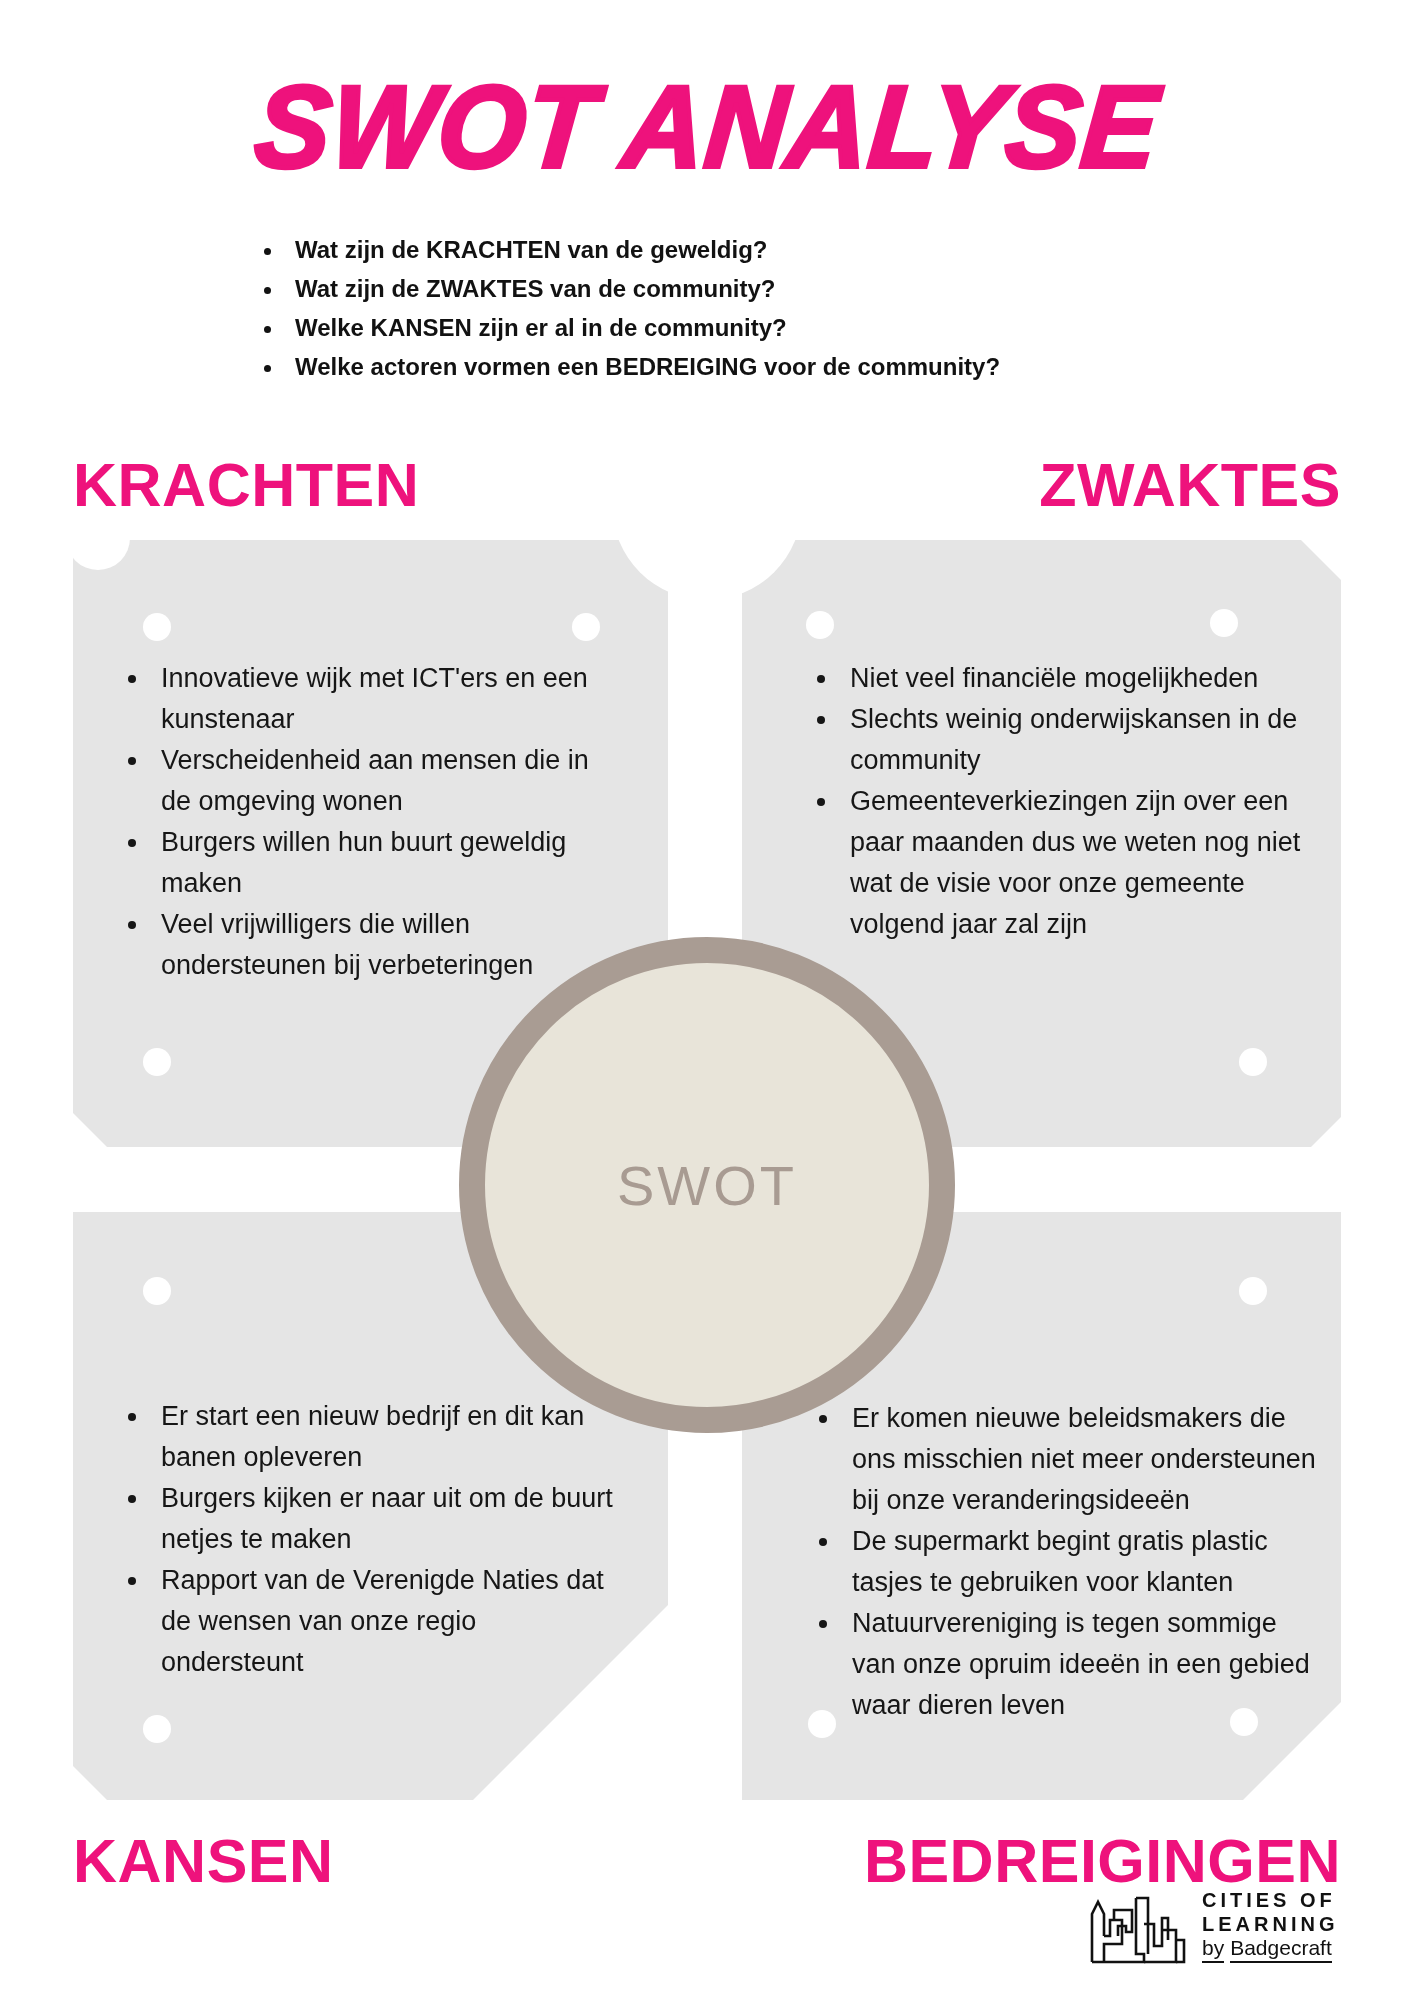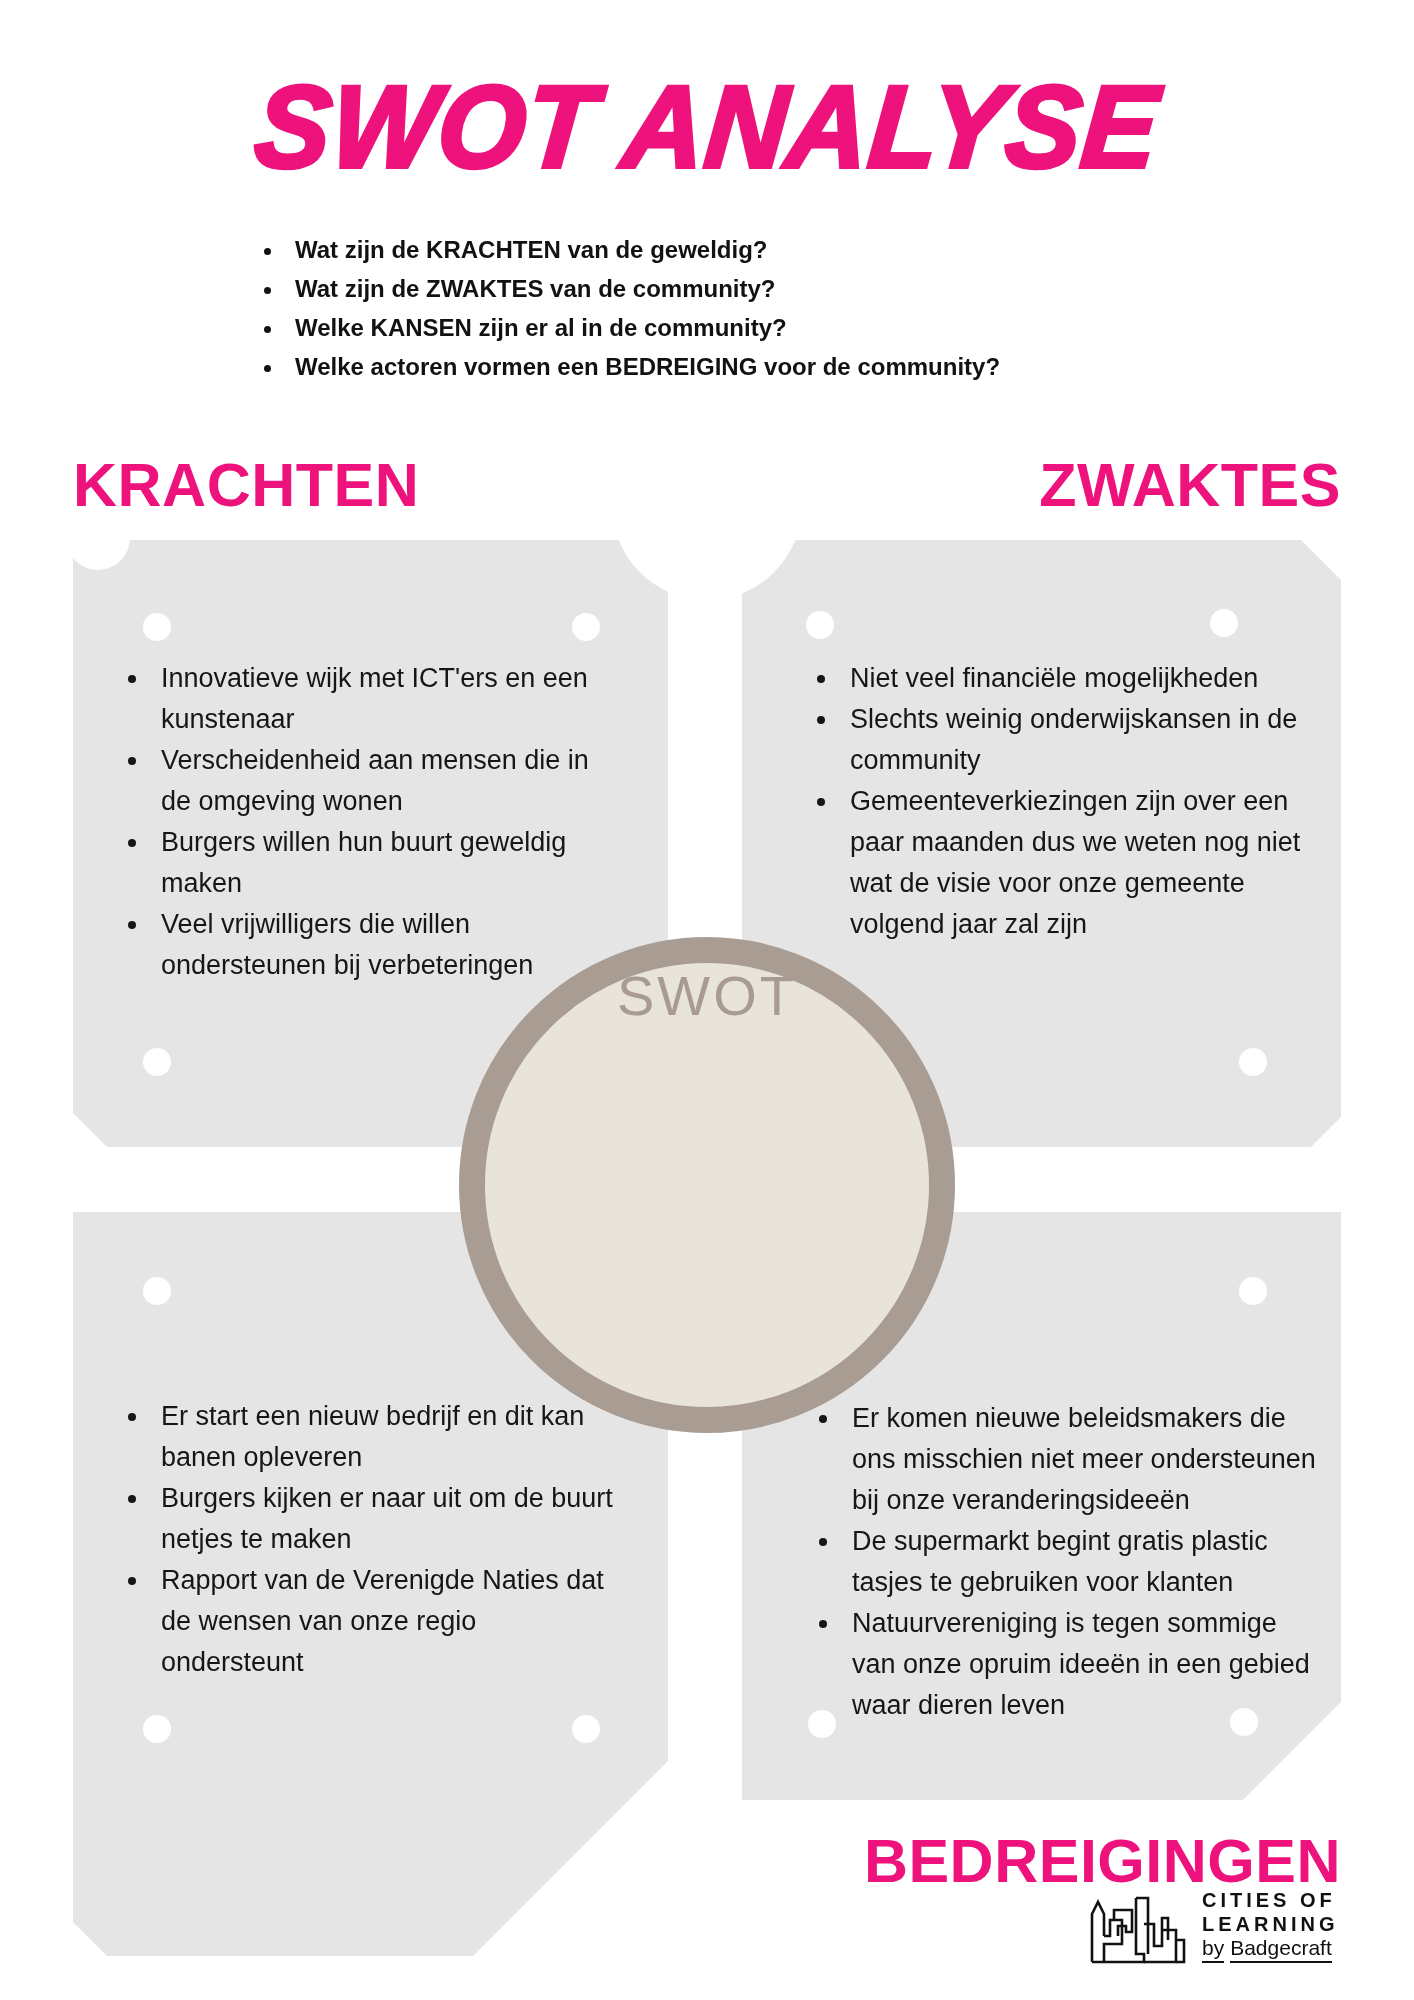--- a/index.html
+++ b/index.html
@@ -48,21 +48,21 @@
   .panel { position:absolute; background:#e5e5e5; z-index:1; }
   .panel-strengths {
     left:73px; top:540px; width:595px; height:607px;
     clip-path:polygon(0 0,100% 0,100% 100%,34px 100%,0 calc(100% - 34px));
   }
   .panel-weaknesses {
     left:742px; top:540px; width:599px; height:607px;
     clip-path:polygon(0 0,calc(100% - 40px) 0,100% 40px,100% calc(100% - 30px),calc(100% - 30px) 100%,0 100%);
   }
   .panel-opportunities {
-    left:73px; top:1212px; width:595px; height:744px;
+    left:73px; top:1212px; width:595px; height:588px;
     clip-path:polygon(0 0,calc(100% - 34px) 0,100% 34px,100% calc(100% - 195px),calc(100% - 195px) 100%,34px 100%,0 calc(100% - 34px));
   }
   .panel-threats {
     left:742px; top:1212px; width:599px; height:588px;
     clip-path:polygon(34px 0,100% 0,100% calc(100% - 98px),calc(100% - 98px) 100%,0 100%,0 34px);
   }
   .panel .content { box-sizing:border-box; }
   .panel-strengths .content     { padding:118px 26px 0 52px; }
   .panel-weaknesses .content    { padding:118px 20px 0 72px; }
   .panel-opportunities .content { padding:184px 26px 0 52px; }
@@ -77,21 +77,21 @@
   .dot, .notch { position:absolute; background:#ffffff; border-radius:50%; z-index:3; }
   .dot { width:28px; height:28px; }
 
   
   .center-circle {
     position:absolute; left:459px; top:937px;
     width:496px; height:496px; box-sizing:border-box;
     border-radius:50%;
     background:#e8e4d9;
     border:26px solid #a99c93;
-    display:flex; align-items:flex-start; justify-content:center;
+    display:flex; align-items:center; justify-content:center;
     z-index:5;
   }
   .center-circle .swot {
     font-size:56px; letter-spacing:3px; color:#a89b92; font-weight:400;
   }
 
   
   .logo {
     position:absolute; left:1088px; top:1884px;
     display:flex; align-items:flex-start; gap:10px; z-index:6;

